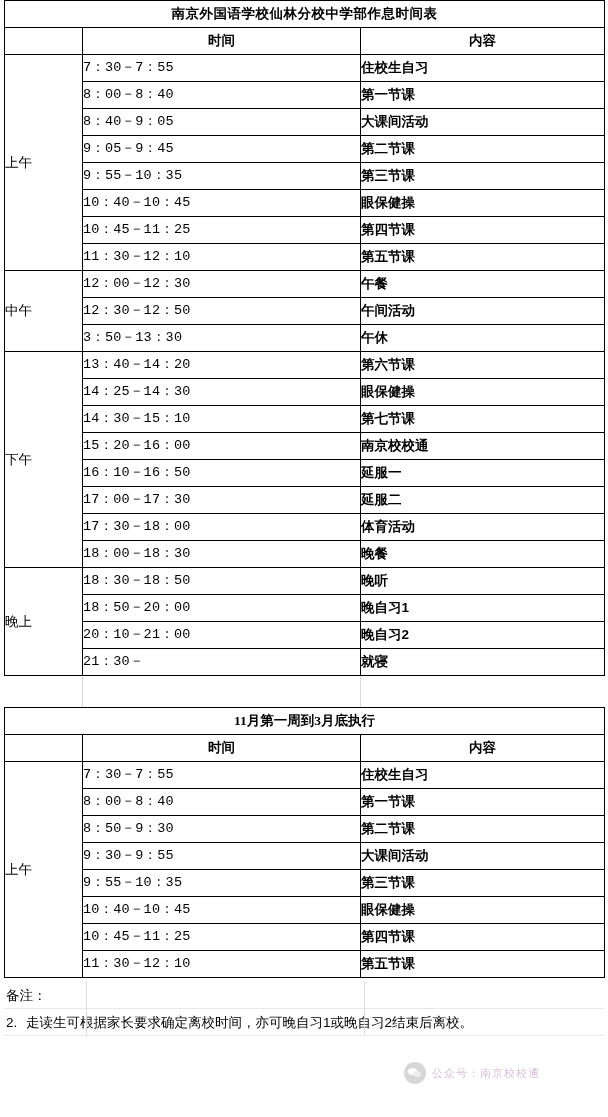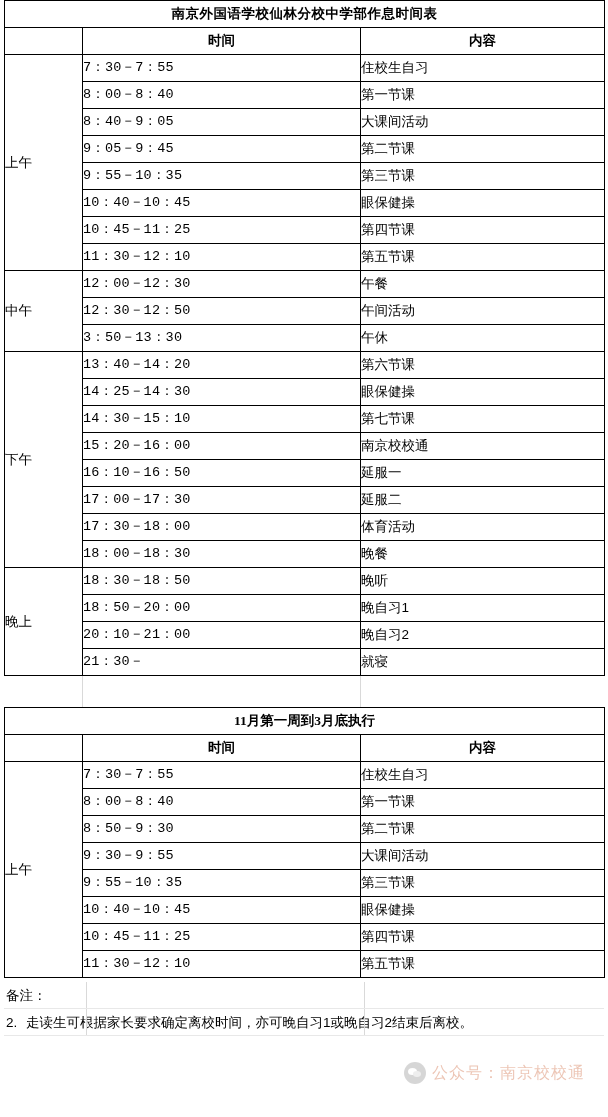--- a/index.html
+++ b/index.html
@@ -85,20 +85,21 @@
     text-align: left;
     padding-left: 6px;
     font-family: "Liberation Mono", "DejaVu Sans Mono", monospace;
     font-size: 13.5px;
     letter-spacing: 0.2px;
   }
   td.item {
     text-align: left;
     padding-left: 4px;
     font-size: 14px;
+    font-weight: bold;
   }
 
   
   .spacer {
     position: relative;
     width: 600px;
     margin-left: 4px;
     height: 31px;
   }
   .spacer .vline {
@@ -173,22 +174,22 @@
   .wm-logo::before {
     width: 9px; height: 7px;
     left: 3.5px; top: 6px;
   }
   .wm-logo::after {
     width: 8px; height: 6px;
     left: 9px; top: 9px;
     background: #c9c9c9;
   }
   .wm-text {
-    font-size: 16px;
-    color: #c2410c;
+    font-size: 11px;
+    color: #701a75;
     letter-spacing: 1px;
     white-space: nowrap;
   }
 </style>
 </head>
 <body>
 
 <div class="sheet">
 
   <table class="grid">

